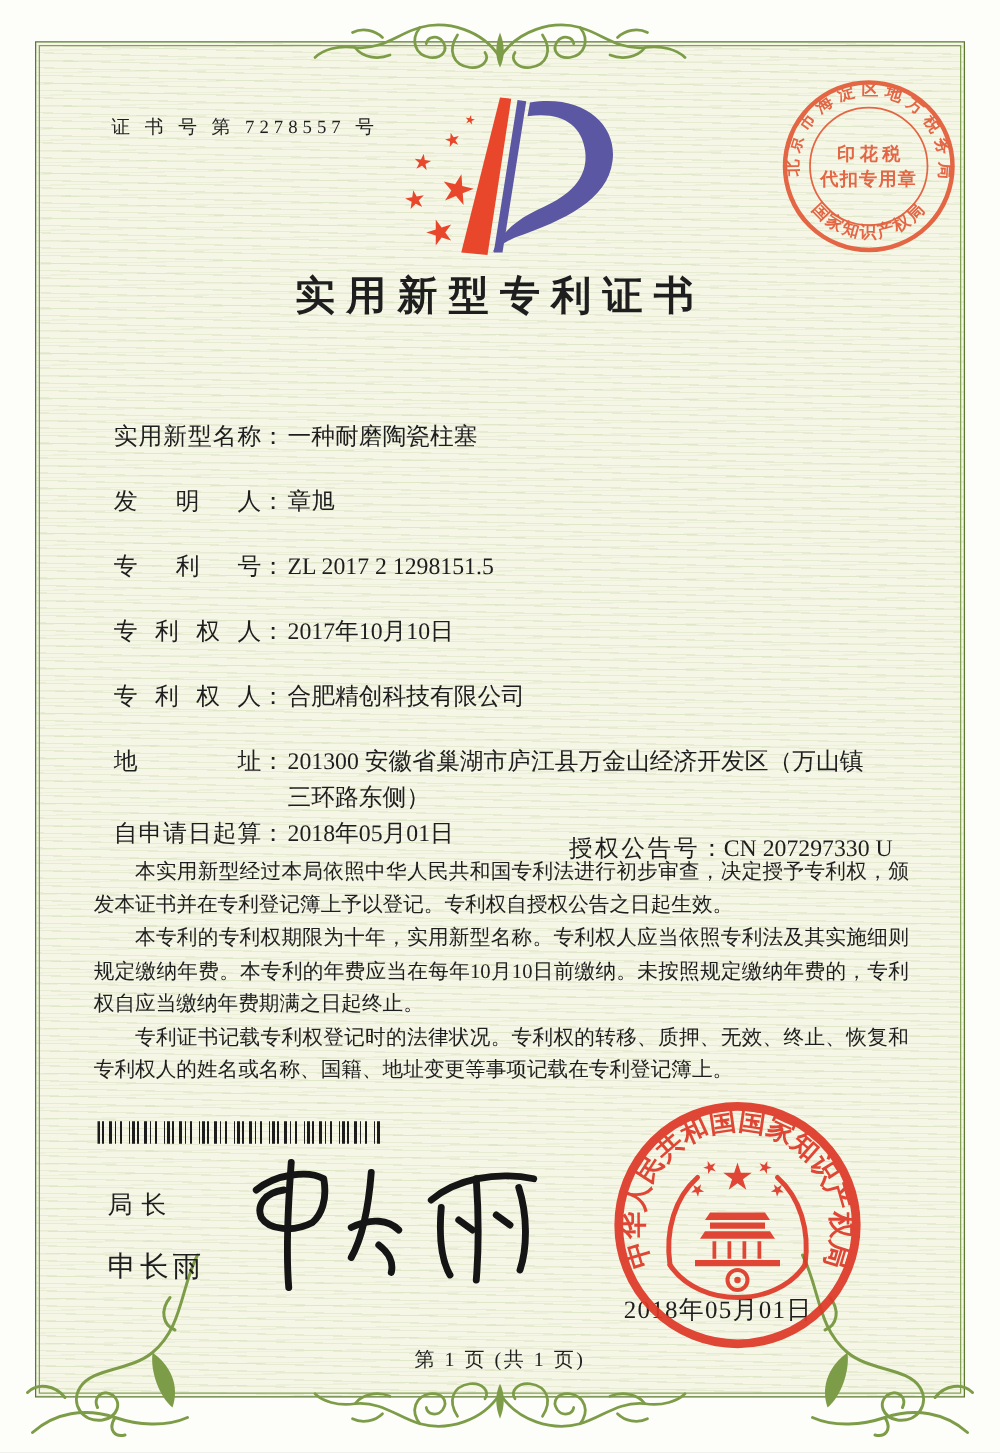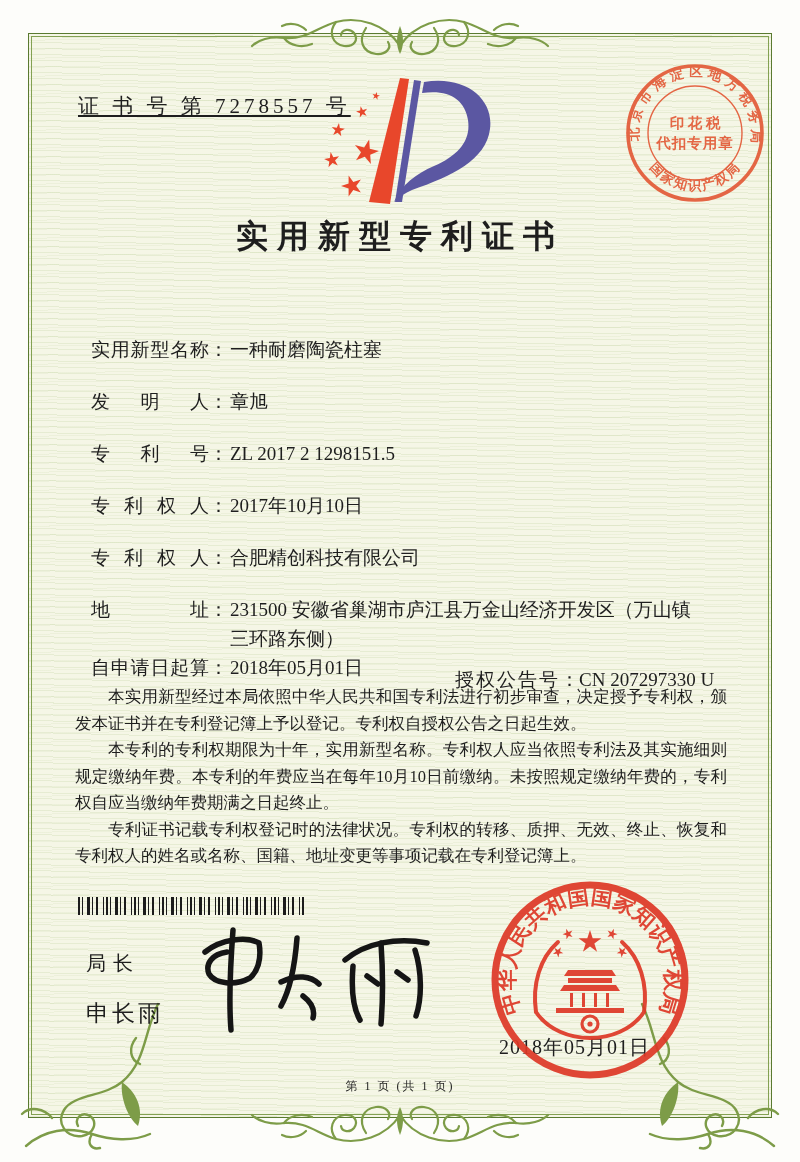--- a/index.html
+++ b/index.html
@@ -22,21 +22,21 @@
     content:"";position:absolute;left:2px;top:2px;right:2px;bottom:2px;
     border:1px solid #83a152;
   }
   svg{display:block}
   .orn{position:absolute;z-index:2;}
   .orn-top{left:246px;top:6px;}
   .orn-bottom{left:246px;top:1097px;transform:scaleY(-1);}
   .orn-bl{left:16px;top:998px;}
   .orn-br{left:634px;top:998px;transform:scaleX(-1);}
 
-  .cert-no{position:absolute;left:78px;top:92px;font-size:21px;letter-spacing:4px;z-index:3;text-decoration:underline;}
+  .cert-no{position:absolute;left:89px;top:92px;font-size:15px;letter-spacing:4px;z-index:3;}
   .logo{position:absolute;left:312px;top:72px;z-index:3;}
   .title{
     position:absolute;left:0;top:215px;width:800px;text-align:center;
     font-size:32px;font-weight:bold;letter-spacing:9px;z-index:3;
   }
   .fields{position:absolute;left:75px;top:335px;width:652px;font-size:19px;z-index:3;}
   .frow{display:flex;line-height:30px;margin-bottom:22px;position:relative;}
   .flabel{display:inline-block;width:118px;text-align:justify;text-align-last:justify;white-space:nowrap;margin-left:16px;}
   .fcolon{display:inline-block;width:21px;}
   .fvalue{display:inline-block;max-width:475px;line-height:29px;}
@@ -62,21 +62,21 @@
         #1c1c1c 25px 26px, transparent 26px 28px);
   }
   .director-title{position:absolute;left:86px;top:950px;font-size:20px;letter-spacing:7px;z-index:3;}
   .director-name{position:absolute;left:86px;top:998px;font-size:23px;letter-spacing:3px;z-index:3;}
   .signature{position:absolute;left:185px;top:912px;z-index:3;}
 
   .seal{position:absolute;left:482px;top:872px;z-index:4;opacity:.92;}
   .seal-date{position:absolute;left:499px;top:1034px;font-size:20px;letter-spacing:1px;z-index:3;}
   .tax-stamp{position:absolute;left:624px;top:62px;z-index:4;opacity:.88;}
 
-  .footer{position:absolute;left:0;top:1078px;width:800px;text-align:center;font-size:12px;letter-spacing:2px;z-index:3;}
+  .footer{position:absolute;left:0;top:1078px;width:800px;text-align:center;font-size:16px;letter-spacing:2px;z-index:3;}
 </style>
 </head>
 <body>
 
 <div class="page">
 
   <div class="frame"></div>
 
   <svg class="orn orn-top" width="308" height="58" viewBox="0 0 308 58">
     <g id="flourL" stroke="#7d9c48" stroke-width="2.2" fill="none" stroke-linecap="round">
@@ -171,21 +171,21 @@
         <span class="fvalue">2017年10月10日</span>
     </div>
     <div class="frow">
       <span class="flabel">专利权人</span>
         <span class="fcolon">：</span>
         <span class="fvalue">合肥精创科技有限公司</span>
     </div>
     <div class="frow address">
       <span class="flabel">地址</span>
         <span class="fcolon">：</span>
-        <span class="fvalue">231500 安徽省巢湖市庐江县万金山经济开发区（万山镇三环路东侧）</span>
+        <span class="fvalue">201300 安徽省巢湖市庐江县万金山经济开发区（万山镇三环路东侧）</span>
     </div>
     <div class="frow">
       <span class="flabel">自申请日起算</span>
         <span class="fcolon">：</span>
         <span class="fvalue">2018年05月01日</span>
       <span class="grant-pair2"><span class="glabel">授权公告号</span><span>：</span><span>CN 207297330 U</span></span>
     </div>
   </div>
 
   <div class="body-text">

